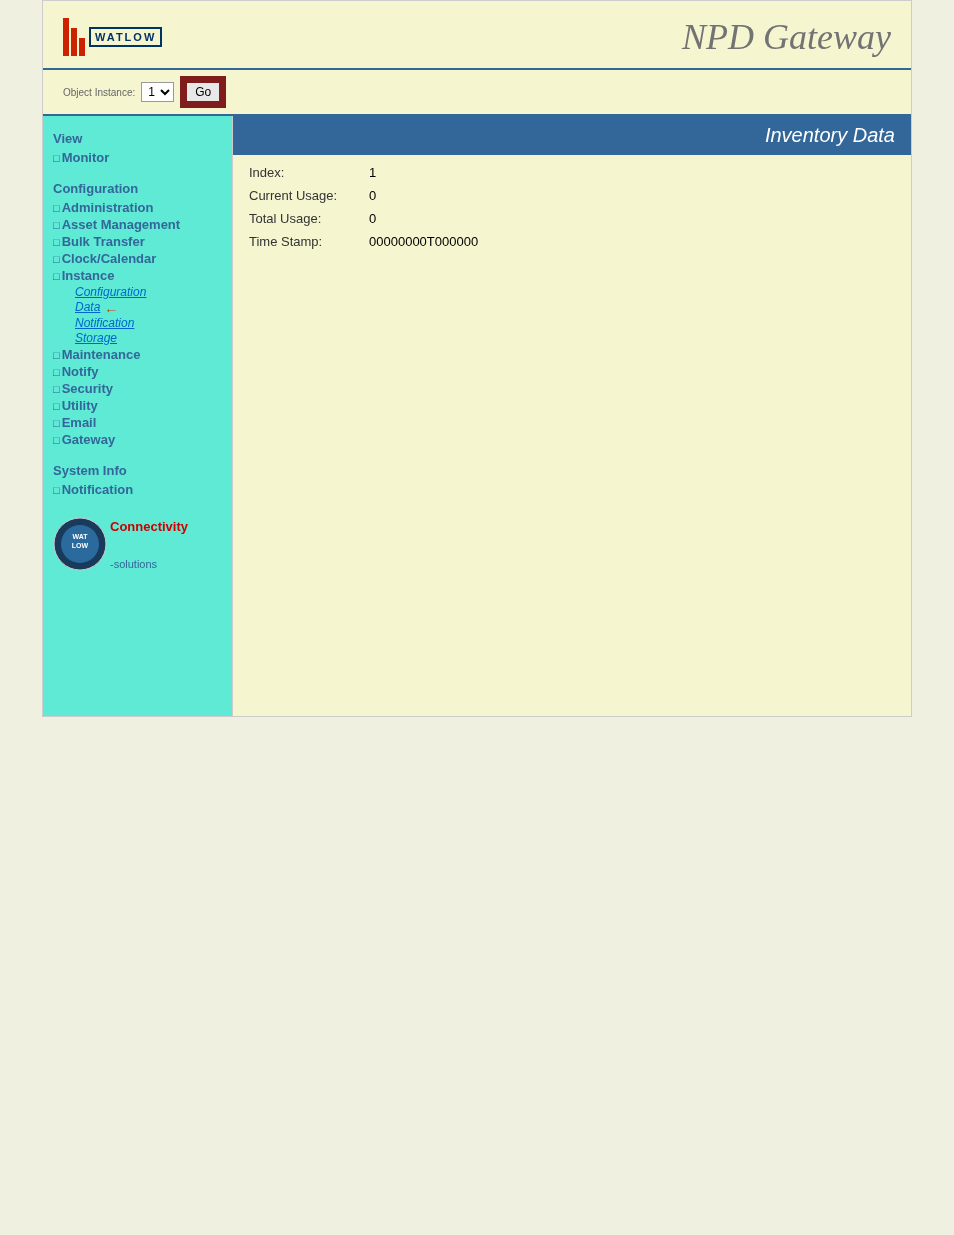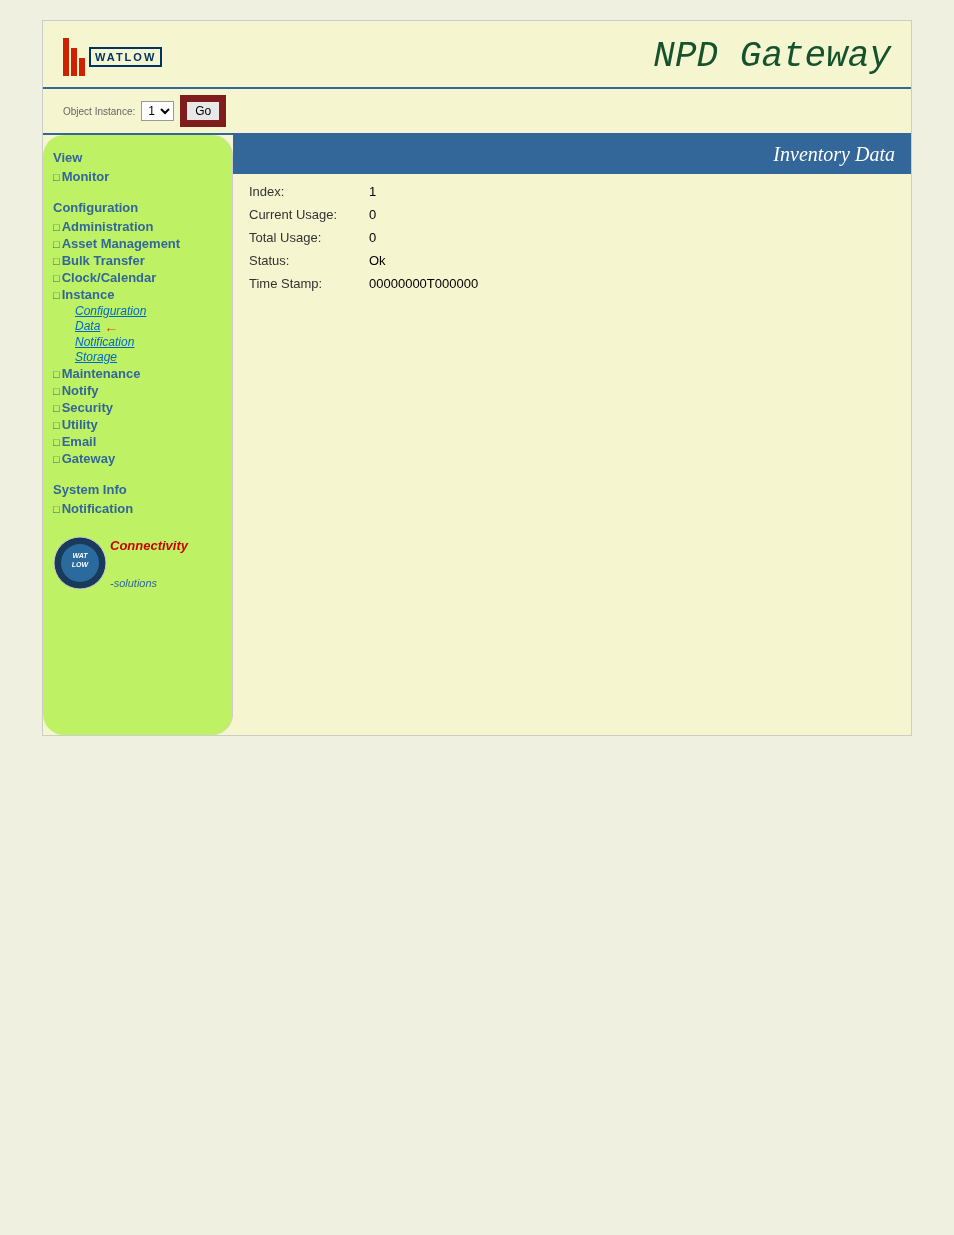--- a/index.html
+++ b/index.html
@@ -6,21 +6,20 @@
     body {
       background: #f0f0e0;
       font-family: Arial, sans-serif;
       font-size: 13px;
       color: #000;
     }
     .page-wrapper {
       width: 954px;
       min-height: 1235px;
       background: #f0f0e0;
-      padding: 20px;
     }
     .main-container {
       background: #f5f5d0;
       border: 1px solid #ccc;
       width: 870px;
       margin: 0 auto;
       min-height: 700px;
     }
     
     .header {
@@ -45,22 +44,22 @@
       font-weight: bold;
       color: #003366;
       letter-spacing: 2px;
       text-transform: uppercase;
       border: 2px solid #003366;
       padding: 2px 4px;
     }
     .app-title {
       font-size: 36px;
       font-style: italic;
-      color: #14532d;
-      font-family: Liberation Mono, monospace;
+      color: #737373;
+      font-family: Liberation Serif, serif;
     }
     
     .object-instance-bar {
       background: #f5f5d0;
       padding: 6px 20px;
       display: flex;
       align-items: center;
       gap: 6px;
       border-bottom: 2px solid #336699;
     }
@@ -83,24 +82,23 @@
     }
     
     .body-layout {
       display: flex;
       min-height: 600px;
     }
     
     .sidebar {
       width: 190px;
       min-width: 190px;
-      background: #bef264;
+      background: #5eead4;
       padding: 15px 10px;
       border-right: 1px solid #ccc;
-      border-radius: 21px;
     }
     .sidebar-section {
       margin-bottom: 16px;
     }
     .sidebar-heading {
       color: #336699;
       font-weight: bold;
       font-size: 13px;
       margin-bottom: 4px;
     }
@@ -150,21 +148,21 @@
       flex: 1;
       padding: 0;
     }
     .content-header {
       background: #336699;
       color: white;
       font-size: 20px;
       font-style: italic;
       text-align: right;
       padding: 8px 16px;
-      font-family: Liberation Serif, serif;
+      font-family: Liberation Sans, sans-serif;
     }
     .content-subtitle {
       color: #336699;
       font-style: italic;
       font-size: 13px;
       padding: 6px 16px;
       border-bottom: 1px solid #ccc;
       margin-bottom: 10px;
     }
     .data-table {
@@ -186,21 +184,20 @@
       font-size: 13px;
     }
     
     .sidebar-footer {
       margin-top: 20px;
     }
     .connectivity-logo {
       display: flex;
       align-items: center;
       gap: 6px;
-      font-style: italic;
     }
   </style>
 </head>
 <body>
 
 <div class="page-wrapper">
   <div class="main-container">
 
     <div class="header">
       <div class="logo-area">
@@ -346,24 +343,20 @@
           </div>
           <div class="data-row">
             <span class="data-label">Current Usage:</span>
             <span class="data-value">0</span>
           </div>
           <div class="data-row">
             <span class="data-label">Total Usage:</span>
             <span class="data-value">0</span>
           </div>
           <div class="data-row">
-            <span class="data-label">Status:</span>
-            <span class="data-value">Ok</span>
-          </div>
-          <div class="data-row">
             <span class="data-label">Time Stamp:</span>
             <span class="data-value">00000000T000000</span>
           </div>
         </div>
       </div>
     </div>
   </div>
 </div>
 
 </body></html>

